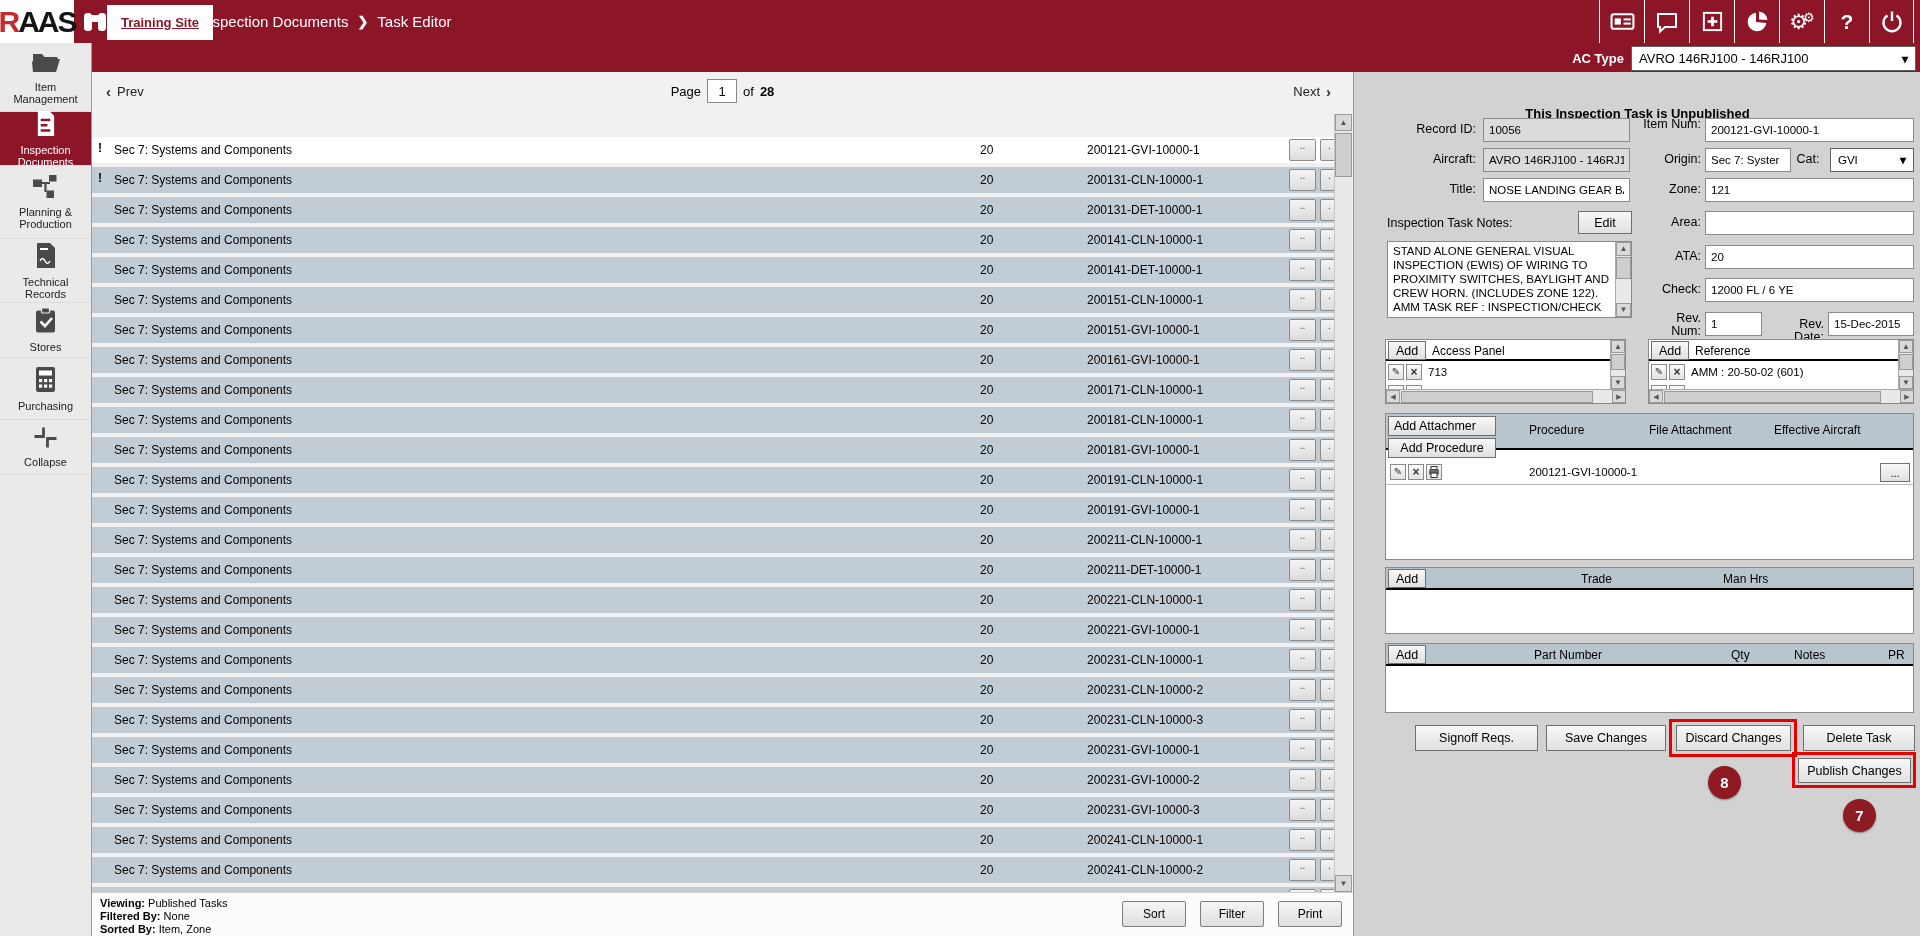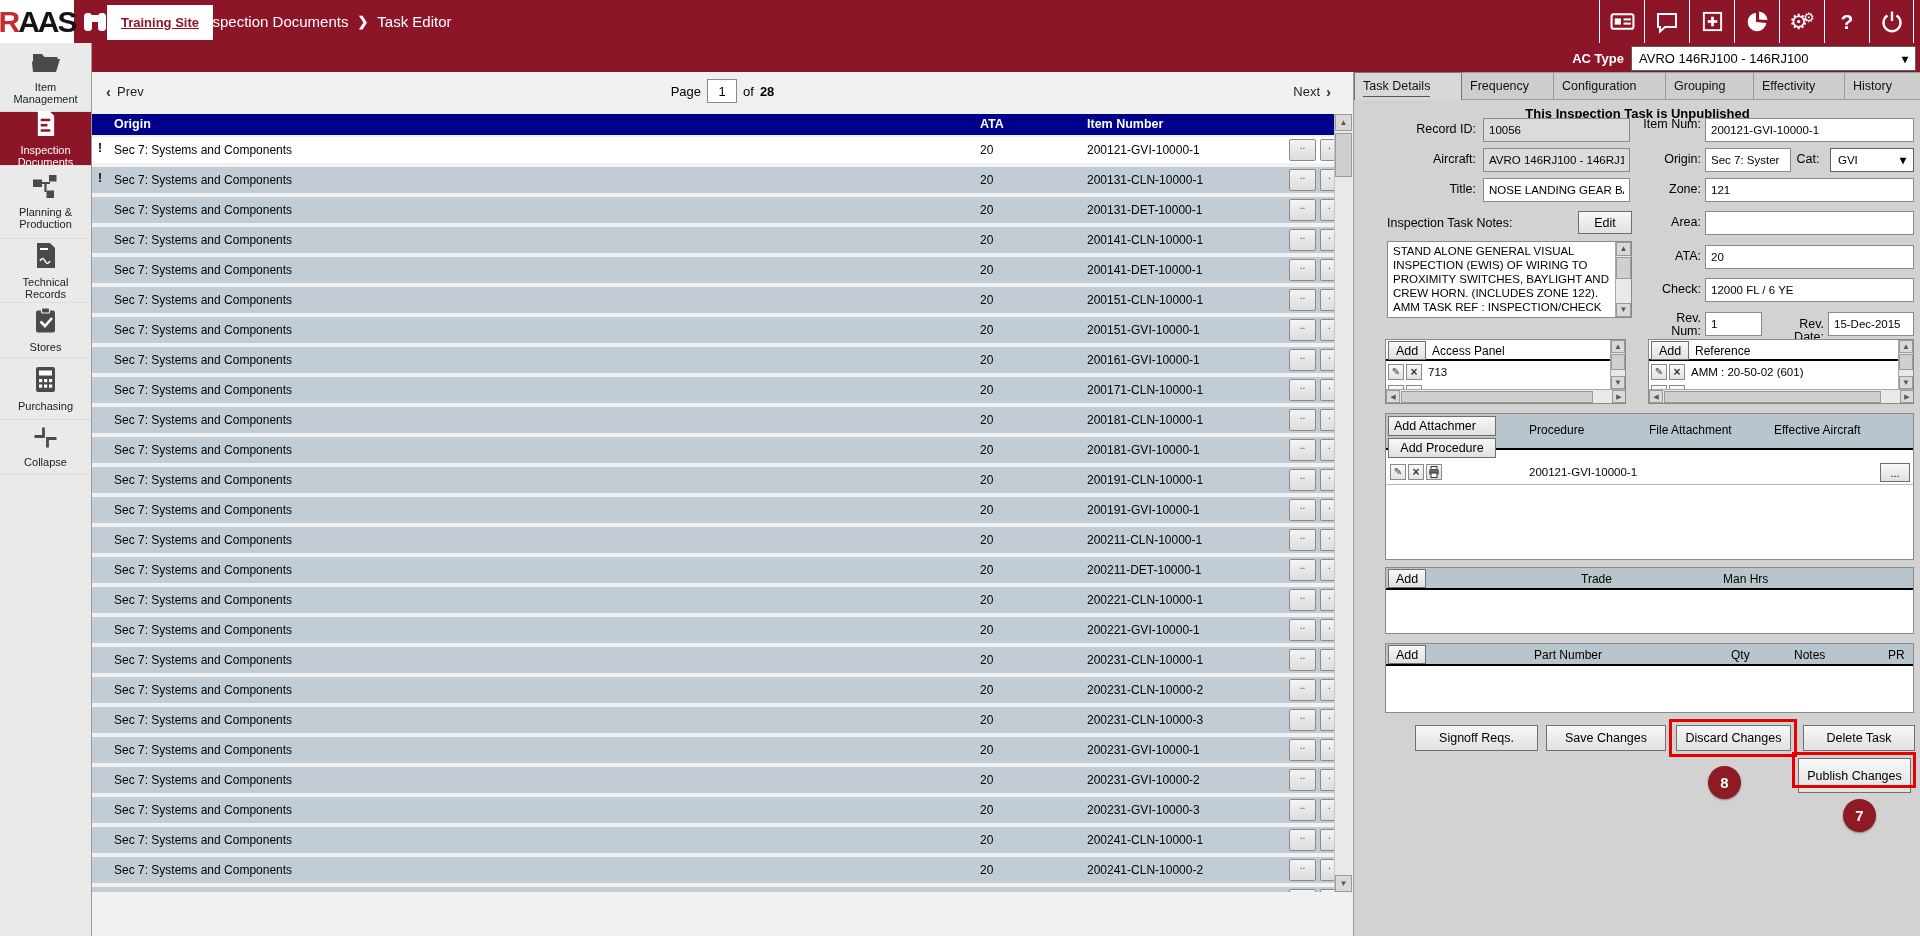--- a/index.html
+++ b/index.html
@@ -238,25 +238,20 @@
         <span>of</span>
         <b>28</b>
       </div>
       <div class="next">
           <span>Next</span>
           <span class="chevg">›</span>
         </div>
     </div>
 
     <div class="tablewrap">
-      <div class="thead">
-        <span style="left:22px">Origin</span>
-        <span style="left:888px">ATA</span>
-        <span style="left:995px">Item Number</span>
-      </div>
       <div class="rows" id="rows">
           <div class="trow selected">
             <span class="alert-mark" style="left: 6px; top: 4px;">!</span>
             <span style="left: 22px;">Sec 7: Systems and Components</span>
             <span style="left: 888px;">20</span>
             <span style="left: 995px;">200121-GVI-10000-1</span>
             <div class="rowbtn" style="left: 1197px; width: 27px;">..</div>
             <div class="rowbtn" style="left: 1228px; width: 19px;">.</div>
           </div>
           <div class="trow">
@@ -434,30 +429,30 @@
           </div>
         </div>
       <div class="vscroll" style="left:1242px; top:0; width:18px; height:778px;">
         <div class="sb-btn" style="top:0">▲</div>
         <div class="sb-thumb" style="top:19px; height:44px;"></div>
         <div class="sb-btn" style="top:761px">▼</div>
       </div>
     </div>
   </div>
 
+  <div class="footerbar">
+    <div class="fline" style="top:4px"><b>Viewing:</b> <span>Published Tasks</span></div>
+    <div class="fline" style="top:17px"><b>Filtered By:</b> <span>None</span></div>
+    <div class="fline" style="top:30px"><b>Sorted By:</b> <span>Item, Zone</span></div>
+    <div class="fbtn" style="left:1030px">Sort</div>
+    <div class="fbtn" style="left:1108px">Filter</div>
+    <div class="fbtn" style="left:1186px">Print</div>
+  </div>
 
   <div class="panel">
-    <div class="tabs" id="tabs">
-        <div class="tab active" style="width: 108px;"><span>Task Details</span></div>
-        <div class="tab" style="width: 92px;"><span>Frequency</span></div>
-        <div class="tab" style="width: 112px;"><span>Configuration</span></div>
-        <div class="tab" style="width: 88px;"><span>Grouping</span></div>
-        <div class="tab" style="width: 91px;"><span>Effectivity</span></div>
-        <div class="tab" style="width: 76px;"><span>History</span></div>
-      </div>
     <div class="banner">This Inspection Task is Unpublished</div>
 
     <div class="plbl" style="left:22px; top:51px; width:100px;">Record ID:</div>
     <input class="pinput ro" style="left: 129px; top: 46px; width: 147px;" readonly="" value="10056">
     <div class="plbl" style="left:22px; top:81px; width:100px;">Aircraft:</div>
     <input class="pinput ro" style="left: 129px; top: 76px; width: 147px;" readonly="" value="AVRO 146RJ100 - 146RJ100">
     <div class="plbl" style="left:22px; top:111px; width:100px;">Title:</div>
     <input class="pinput" style="left: 129px; top: 106px; width: 147px;" value="NOSE LANDING GEAR BAY, LH">
     <div class="plbl" style="left:33px; top:145px; width:150px; text-align:left;">Inspection Task Notes:</div>
     <div class="pbtn" style="position:absolute; left:224px; top:139px; width:54px; height:23px;">Edit</div>
@@ -610,20 +605,20 @@
         <span class="ghlbl" style="left:345px; top:4px;">Qty</span>
         <span class="ghlbl" style="left:408px; top:4px;">Notes</span>
         <span class="ghlbl" style="left:502px; top:4px;">PR</span>
       </div>
     </div>
 
     <div class="pbtn" style="position:absolute; left:61px;  top:653px; width:123px; height:26px;">Signoff Reqs.</div>
     <div class="pbtn" style="position:absolute; left:192px; top:653px; width:120px; height:26px;">Save Changes</div>
     <div class="pbtn" style="position:absolute; left:322px; top:653px; width:115px; height:26px;">Discard Changes</div>
     <div class="pbtn" style="position:absolute; left:449px; top:653px; width:112px; height:26px;">Delete Task</div>
-    <div class="pbtn" style="position:absolute; left:444px; top:686px; width:113px; height:35px;">Publish Changes</div>
+    <div class="pbtn" style="position:absolute; left:444px; top:686px; width:113px; height:25px;">Publish Changes</div>
 
     <div class="annotate-box" style="left:315px; top:647px; width:128px; height:38px;"></div>
     <div class="annotate-box" style="left:438px; top:680px; width:124px; height:36px;"></div>
     <div class="step-circle" style="left:354px; top:694px;">8</div>
     <div class="step-circle" style="left:489px; top:727px;">7</div>
   </div>
 </div>
 
 </body></html>

